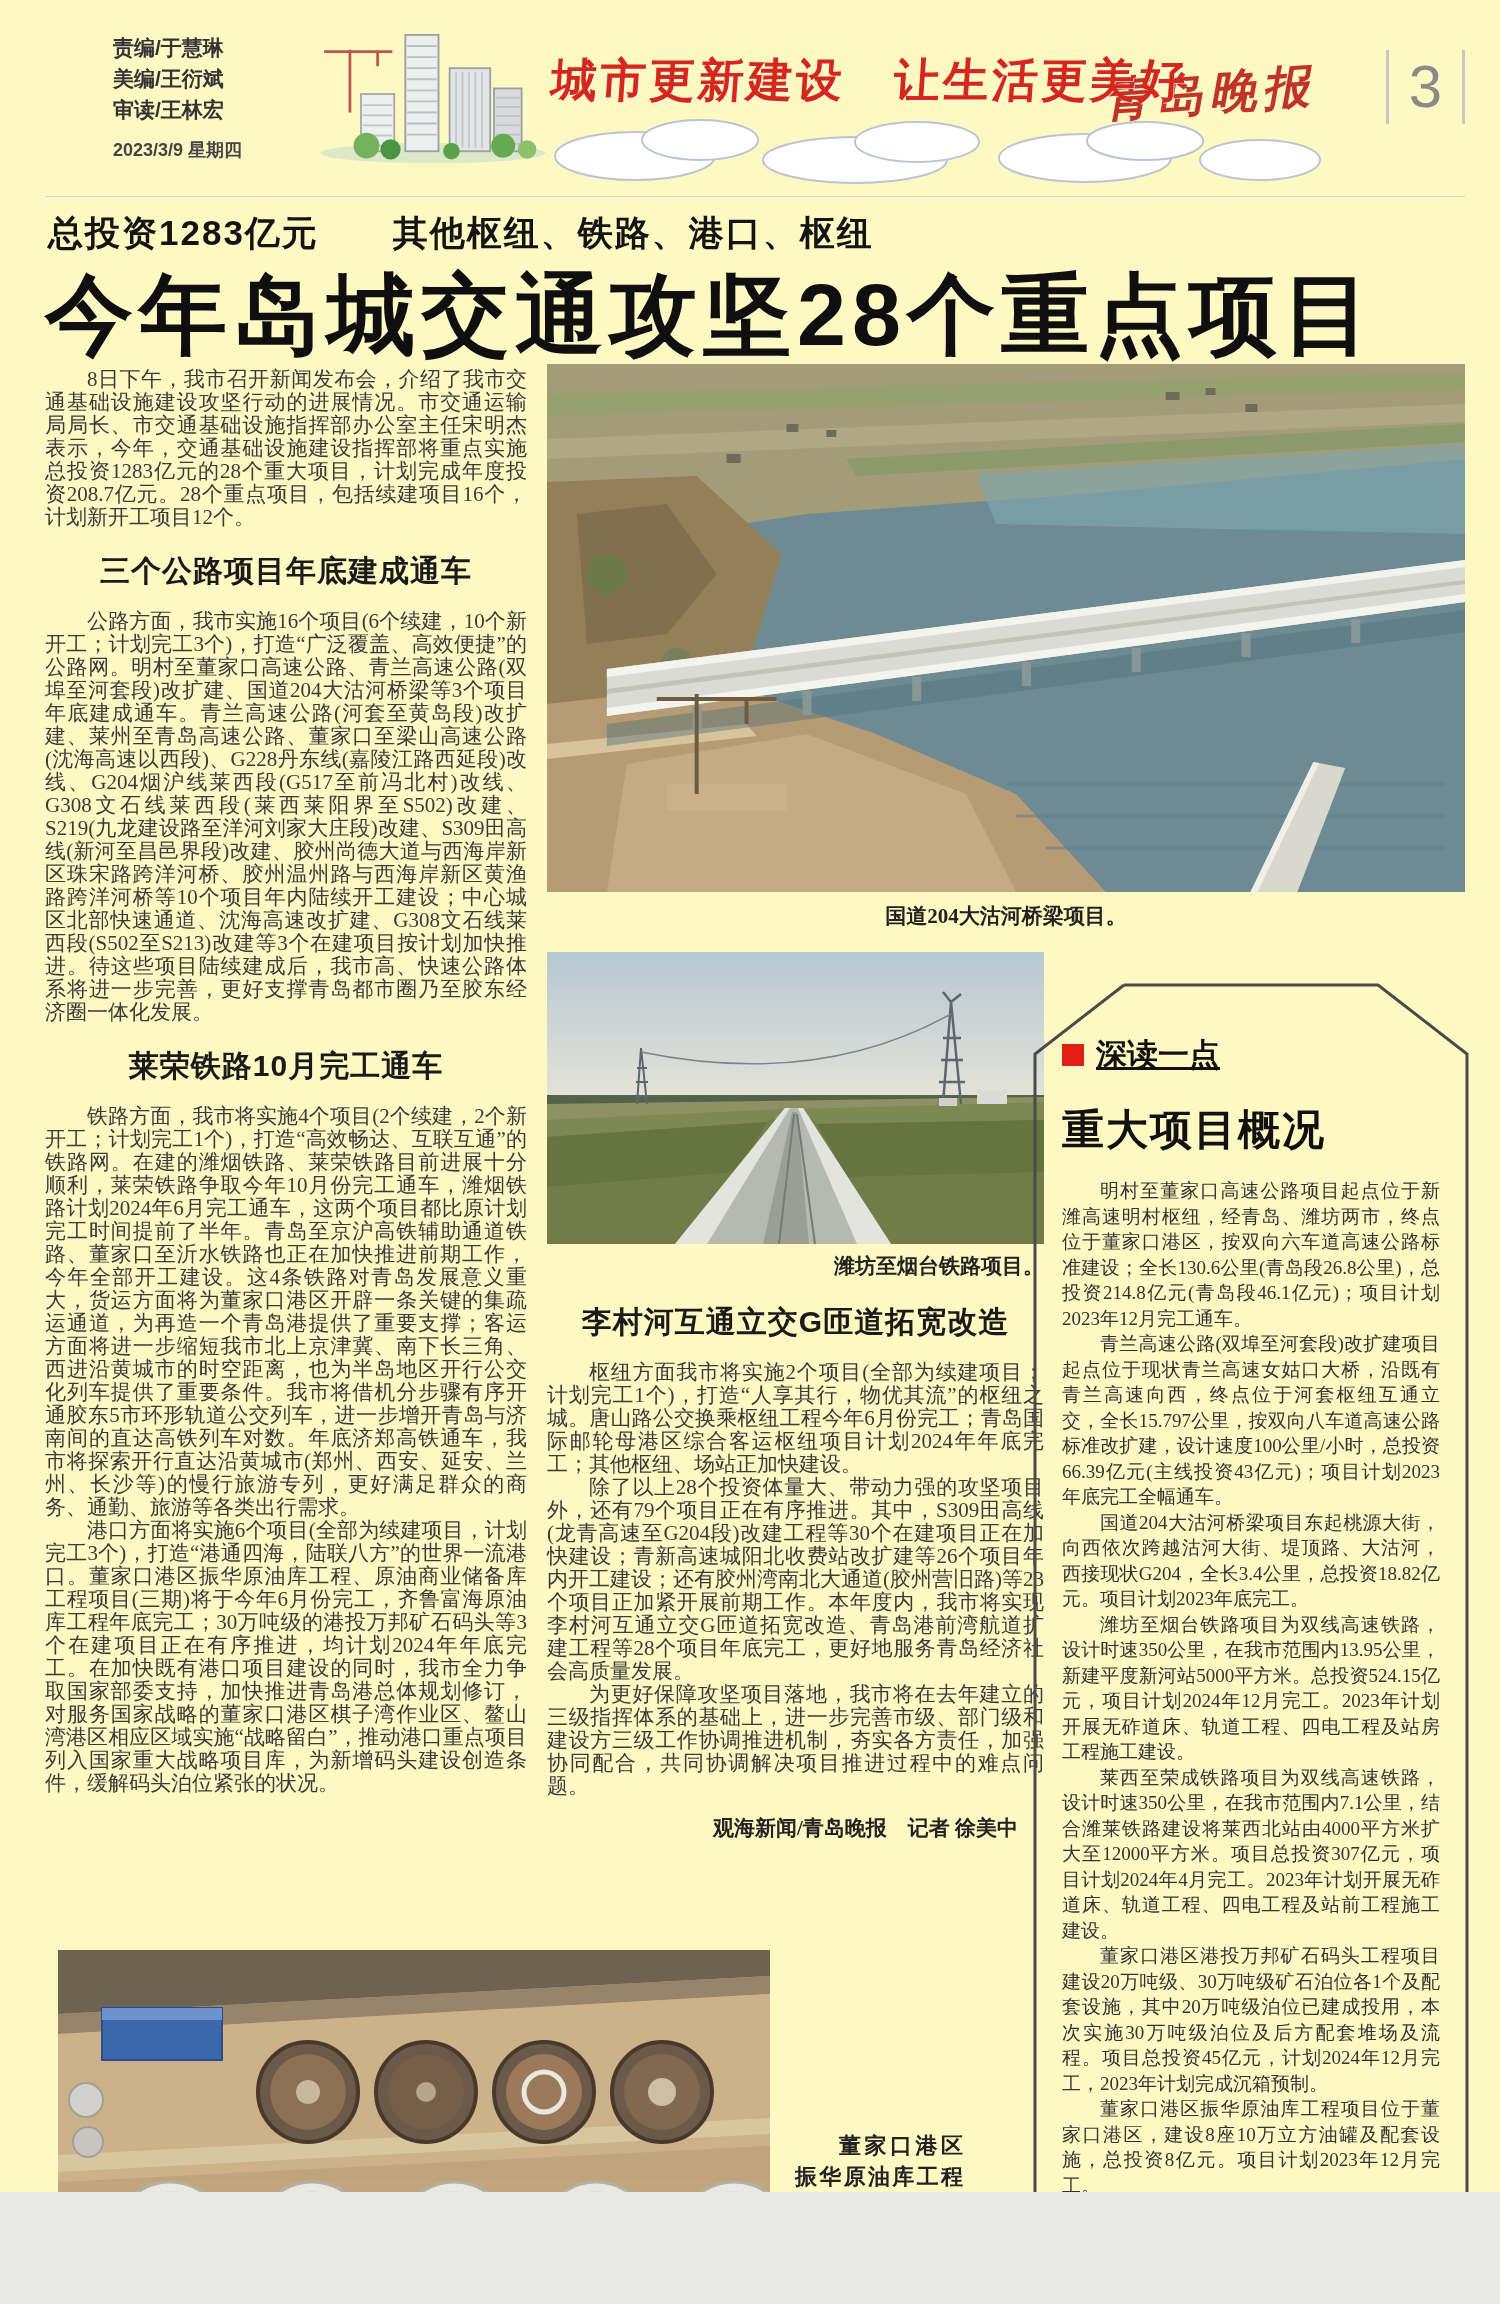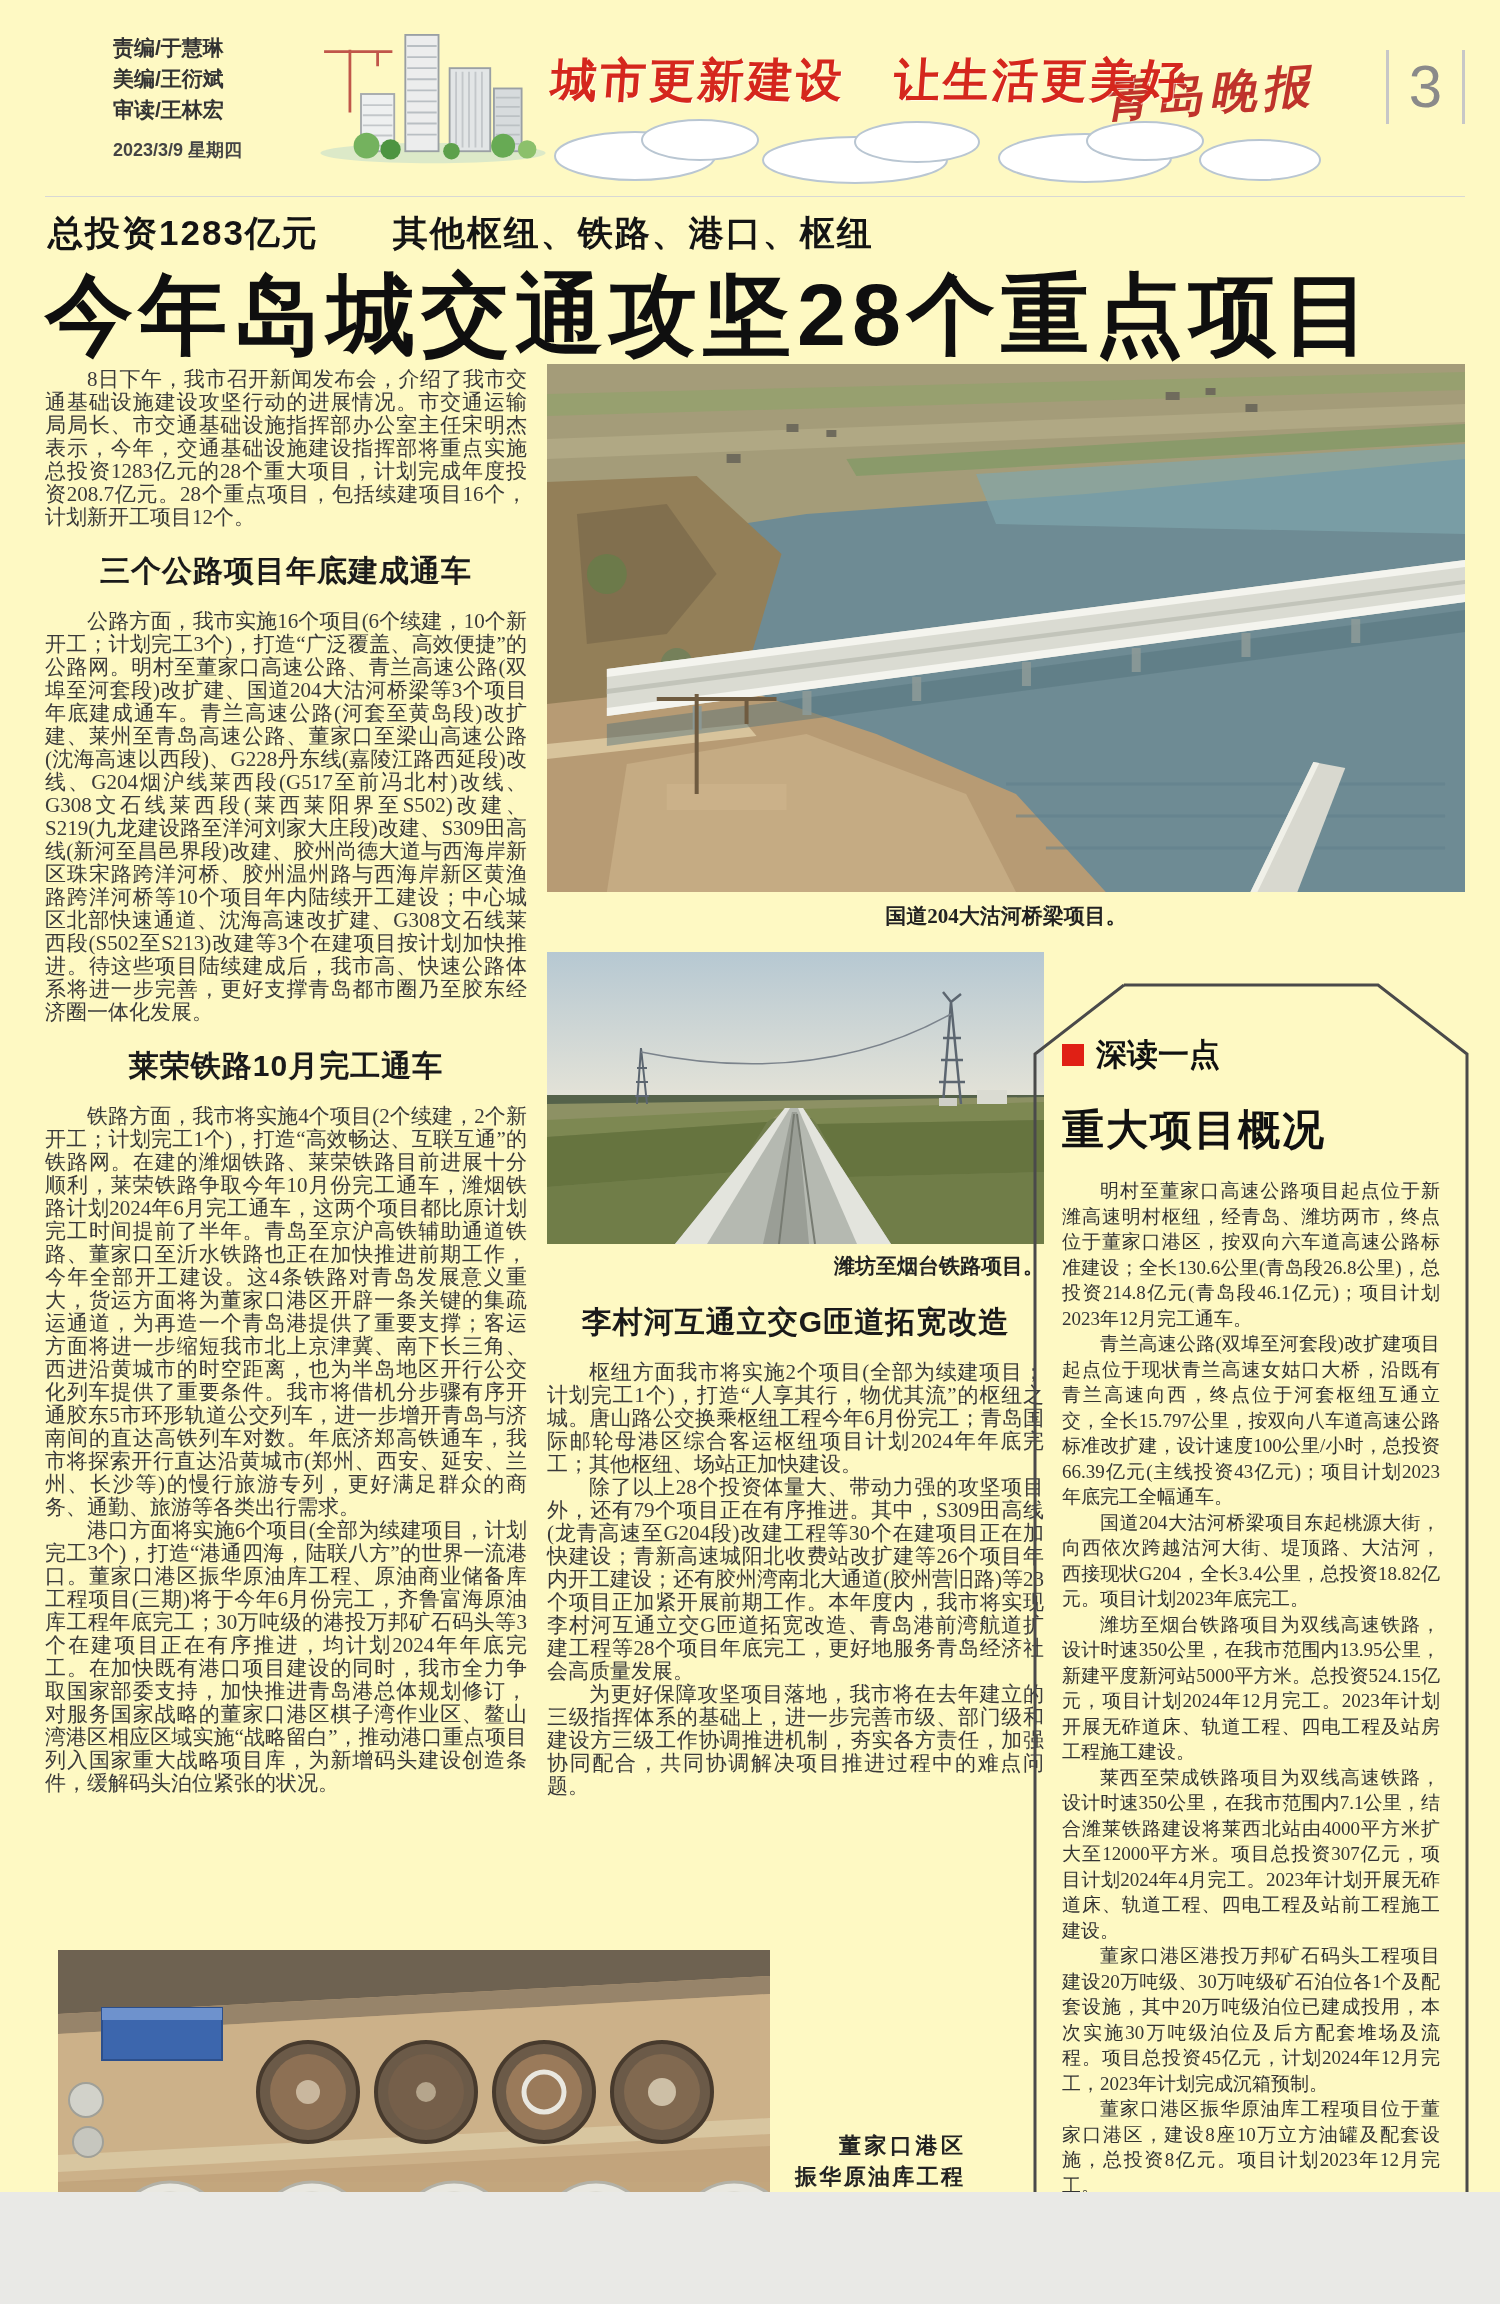--- a/index.html
+++ b/index.html
@@ -50,21 +50,21 @@
   .photo-tanks{position:absolute;left:58px;top:1950px;width:712px;height:354px;line-height:0;}
   .caption-tanks{position:absolute;left:795px;top:2130px;width:168px;font-weight:bold;font-size:22px;
     line-height:31px;text-indent:2em;text-align:justify;color:#222;}
   .caption-rule{position:absolute;left:775px;top:2240px;width:235px;height:2px;background:#5a5a5a;}
 
   
   .sidebar{position:absolute;left:1032px;top:982px;width:438px;height:1322px;}
   .sidebar-border{position:absolute;left:0;top:0;width:438px;height:1322px;}
   .sidebar-inner{position:absolute;left:30px;top:52px;width:378px;}
   .sb-label{display:flex;align-items:center;gap:12px;font-family:"Liberation Sans",sans-serif;
-    font-weight:900;font-size:31px;color:#111;}
+    font-weight:900;font-size:31px;color:#111;text-decoration:underline;}
   .sb-square{width:22px;height:22px;background:#e02015;flex:0 0 auto;}
   .sb-title{font-family:"Liberation Sans",sans-serif;font-weight:900;font-size:42px;
     text-align:left;margin:26px 0 20px;color:#111;letter-spacing:2px;}
   .sb-para{margin:0;font-size:19px;line-height:25.5px;text-align:justify;text-indent:2em;color:#333;}
 </style>
 </head>
 <body>
 
 <div class="page">
 
@@ -209,20 +209,21 @@
         <rect x="430" y="138" width="30" height="14" fill="#dadbd2"></rect>
         <rect x="392" y="146" width="18" height="8" fill="#cfd0c7"></rect>
       </svg>
     </div>
     <p class="caption-rail">潍坊至烟台铁路项目。</p>
 
     <h2 class="subhead">李村河互通立交G匝道拓宽改造</h2>
     <p class="para">枢纽方面我市将实施2个项目(全部为续建项目；计划完工1个)，打造“人享其行，物优其流”的枢纽之城。唐山路公交换乘枢纽工程今年6月份完工；青岛国际邮轮母港区综合客运枢纽项目计划2024年年底完工；其他枢纽、场站正加快建设。</p>
     <p class="para">除了以上28个投资体量大、带动力强的攻坚项目外，还有79个项目正在有序推进。其中，S309田高线(龙青高速至G204段)改建工程等30个在建项目正在加快建设；青新高速城阳北收费站改扩建等26个项目年内开工建设；还有胶州湾南北大通道(胶州营旧路)等23个项目正加紧开展前期工作。本年度内，我市将实现李村河互通立交G匝道拓宽改造、青岛港前湾航道扩建工程等28个项目年底完工，更好地服务青岛经济社会高质量发展。</p>
     <p class="para">为更好保障攻坚项目落地，我市将在去年建立的三级指挥体系的基础上，进一步完善市级、部门级和建设方三级工作协调推进机制，夯实各方责任，加强协同配合，共同协调解决项目推进过程中的难点问题。</p>
+    <p class="byline">观海新闻/青岛晚报　记者 徐美中</p>
   </div>
 
   <div class="sidebar">
     <svg class="sidebar-border" viewBox="0 0 438 1322" preserveAspectRatio="none">
       <path d="M92,3 L346,3 L435,72 L435,1242 L280,1316" fill="none" stroke="#4a4a4a" stroke-width="3"></path>
       <path d="M92,3 L3,72 L3,1242 L158,1316" fill="none" stroke="#4a4a4a" stroke-width="3"></path>
     </svg>
     <div class="sidebar-inner">
       <div class="sb-label">
         <span class="sb-square"></span>

